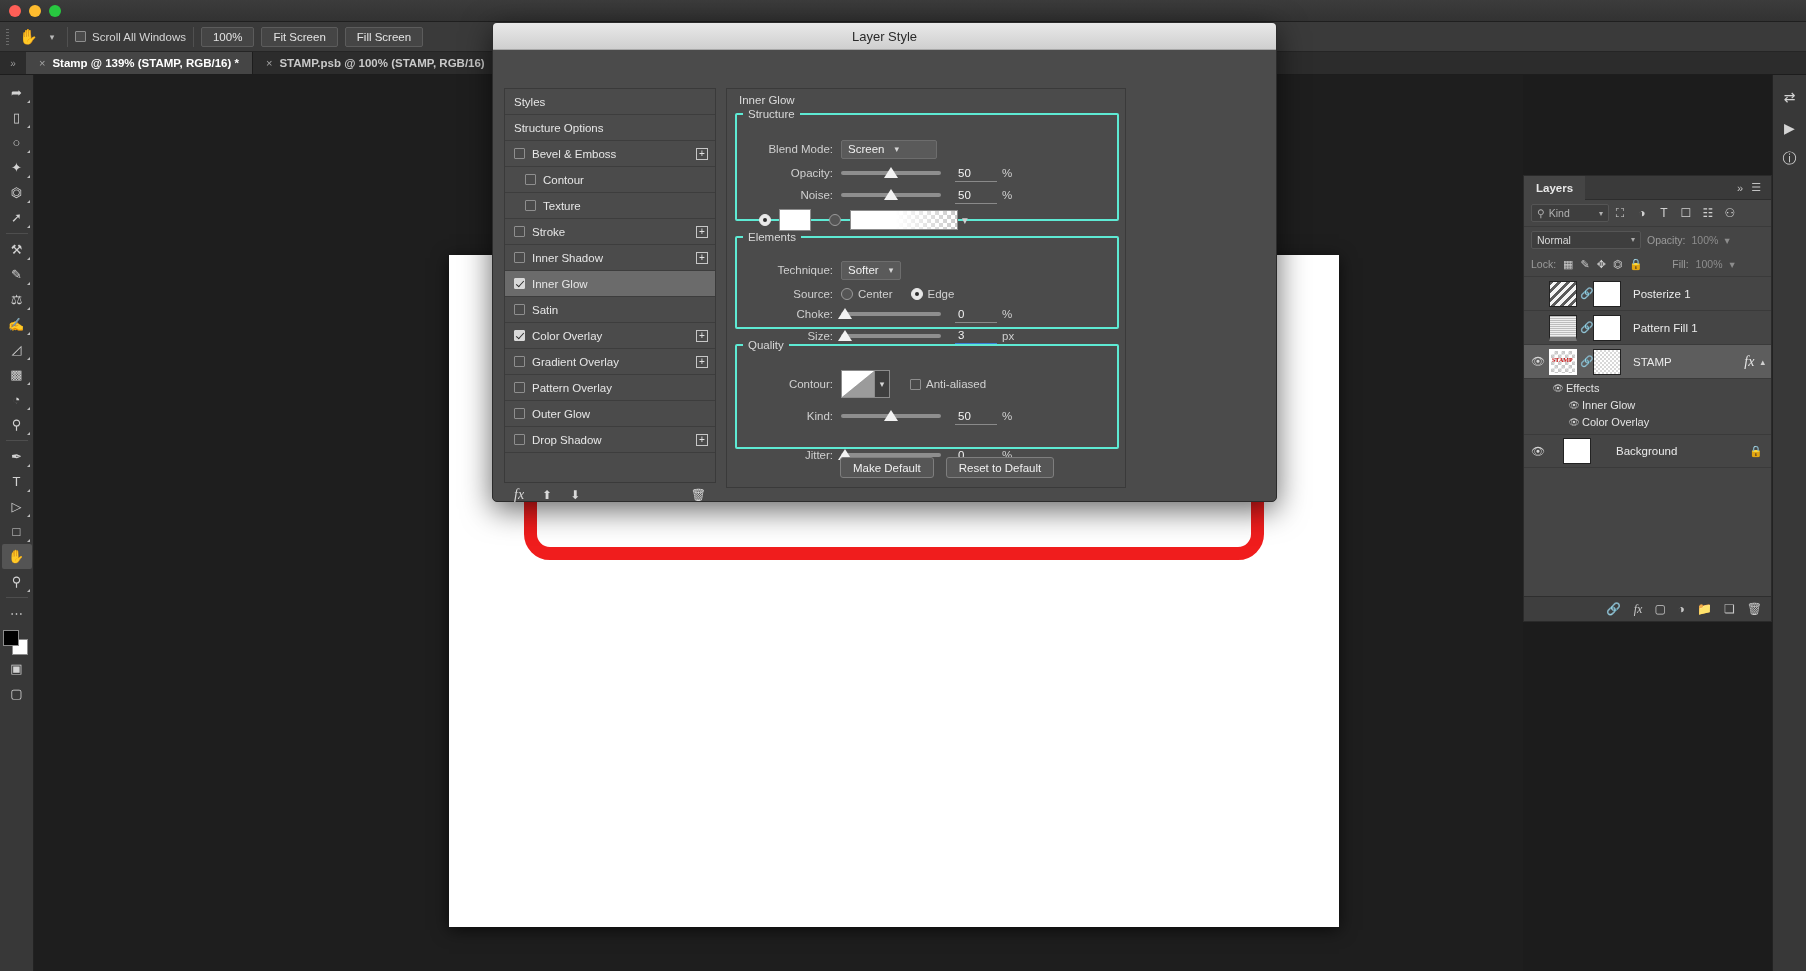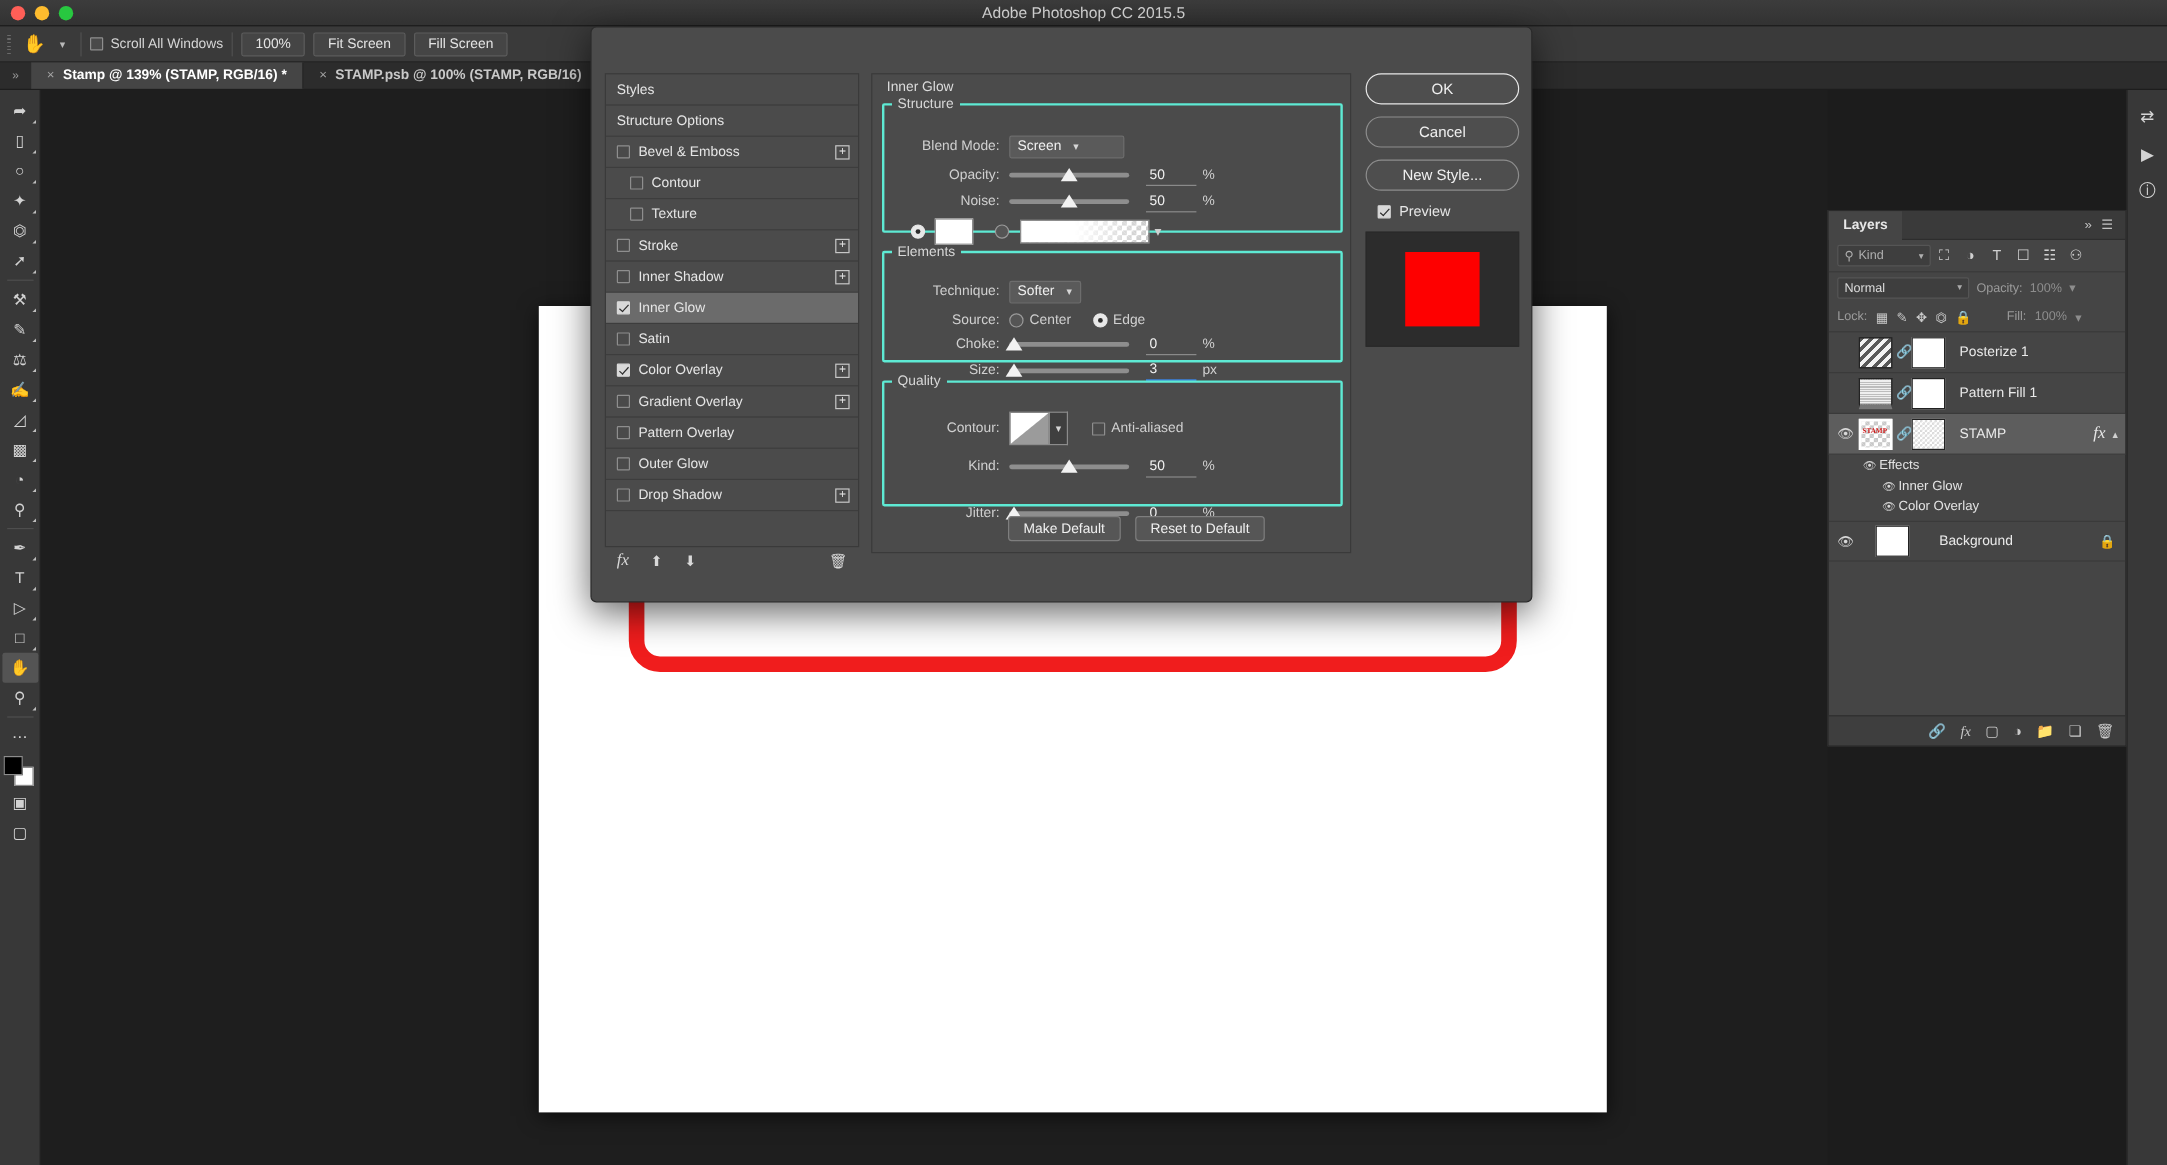--- a/index.html
+++ b/index.html
@@ -340,21 +340,20 @@
 </style>
 </head>
 <body>
 
 <div class="titlebar">
   <div class="traffic">
     <span class="dot red"></span>
     <span class="dot yellow"></span>
     <span class="dot green"></span>
   </div>
-  <div class="app-title">Adobe Photoshop CC 2015.5</div>
 </div>
 
 <div class="optionsbar">
   <div class="grip">
       <i></i>
     </div>
   <div class="tool-icon">✋</div>
   <div class="caret-sm">▾</div>
   <div class="sep"></div>
   <div class="chk-row">
@@ -522,20 +521,21 @@
     <span style="font-family:'Liberation Serif',serif;font-style:italic">fx</span>
     <span>▢</span>
     <span>◑</span>
     <span>📁</span>
     <span>❏</span>
     <span>🗑</span>
   </div>
 </div>
 
 <div class="dialog">
+  <div class="dlg-title">Layer Style</div>
   <div class="dlg-body">
 
     <div class="styles-list">
       <div class="st-item head">
         <span>Styles</span>
       </div>
       <div class="st-item head">
         <span>Structure Options</span>
       </div>
       <div class="st-item">
@@ -715,27 +715,15 @@
           <span class="unit">%</span>
         </div>
       </fieldset>
 
       <div style="position:absolute; left:113px; top:368px; display:flex; gap:12px;">
         <div class="small-btn">Make Default</div>
         <div class="small-btn">Reset to Default</div>
       </div>
     </div>
 
-    <div class="right-col">
-      <div class="dlg-btn primary">OK</div>
-      <div class="dlg-btn">Cancel</div>
-      <div class="dlg-btn">New Style...</div>
-      <div class="prev-row">
-        <span class="cb on"></span>
-        <span>Preview</span>
-      </div>
-      <div class="prev-box">
-        <div class="prev-sq"></div>
-      </div>
-    </div>
 
   </div>
 </div>
 
 </body></html>

